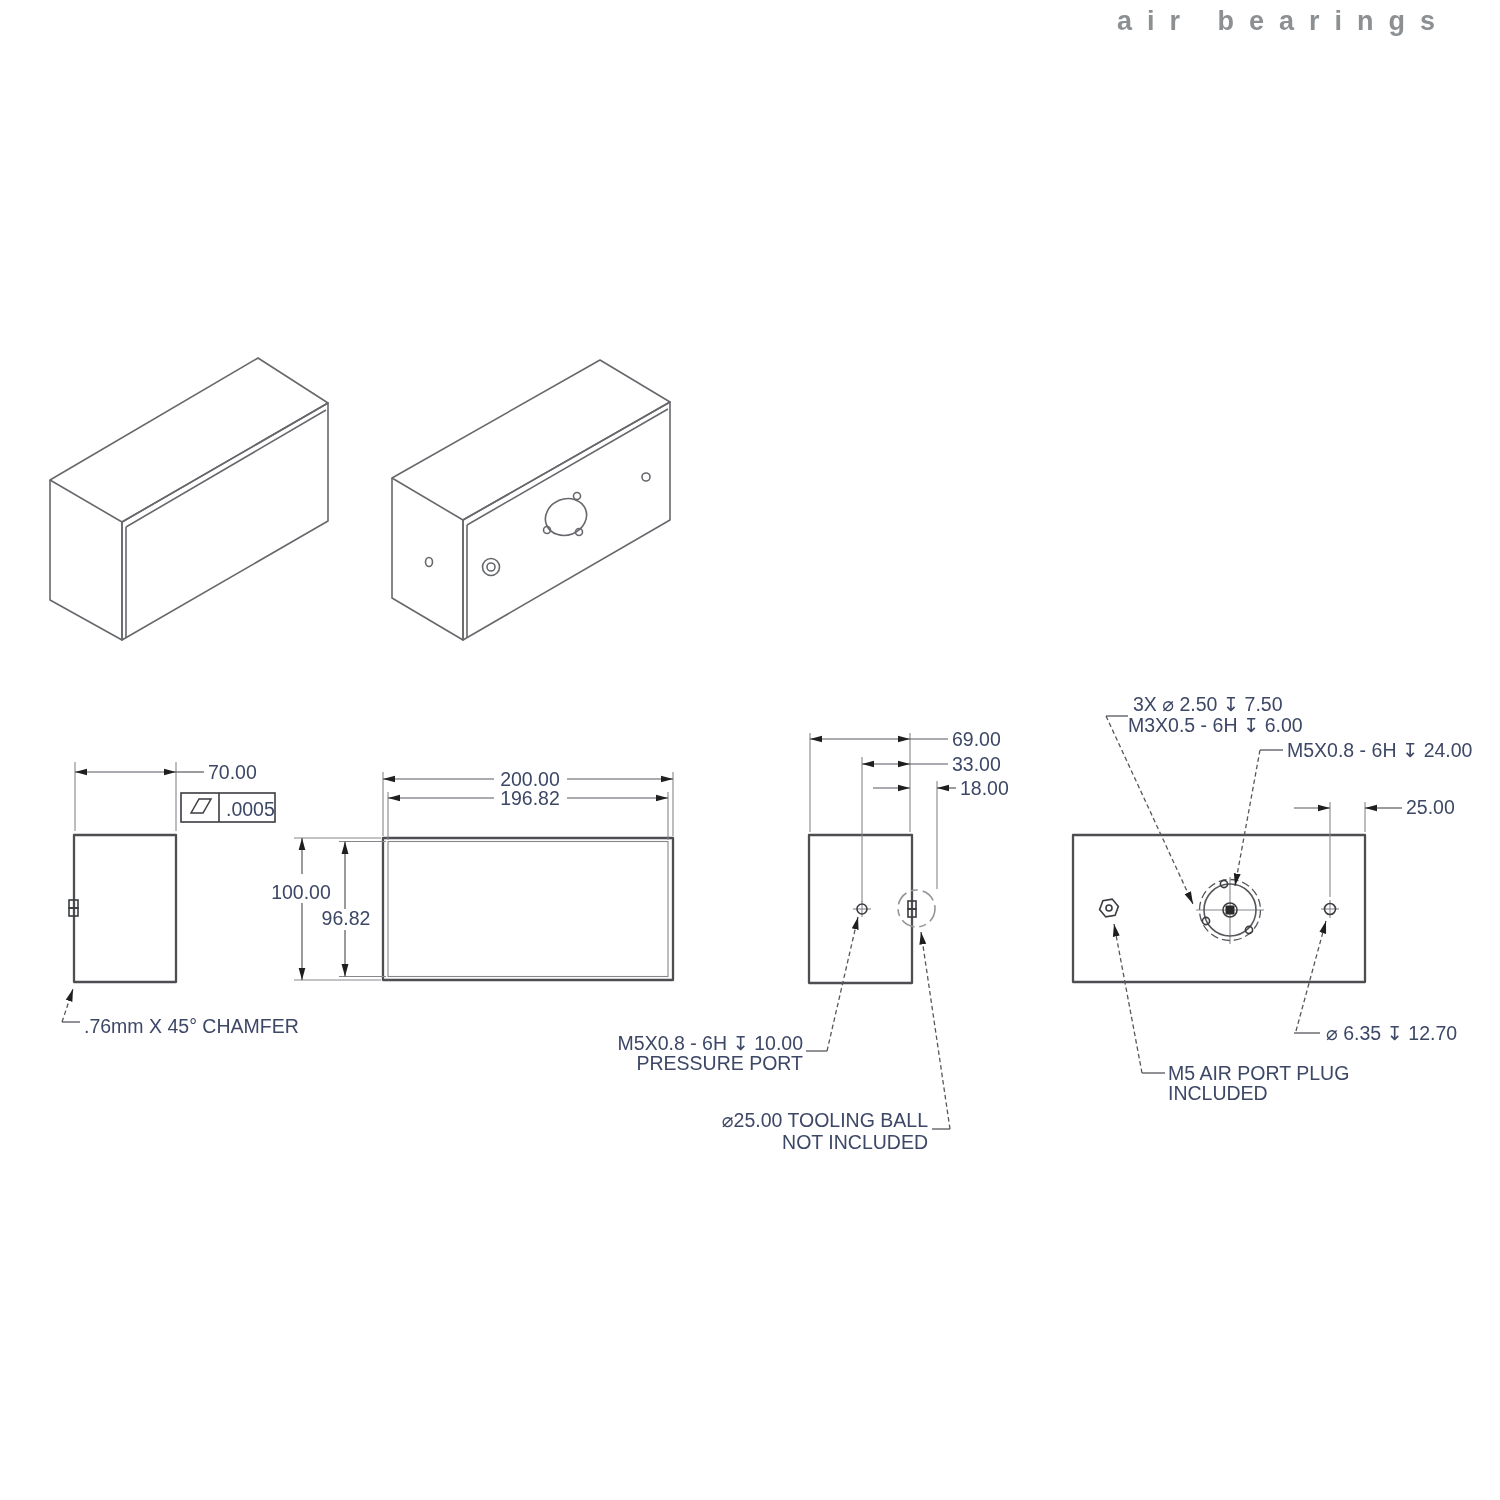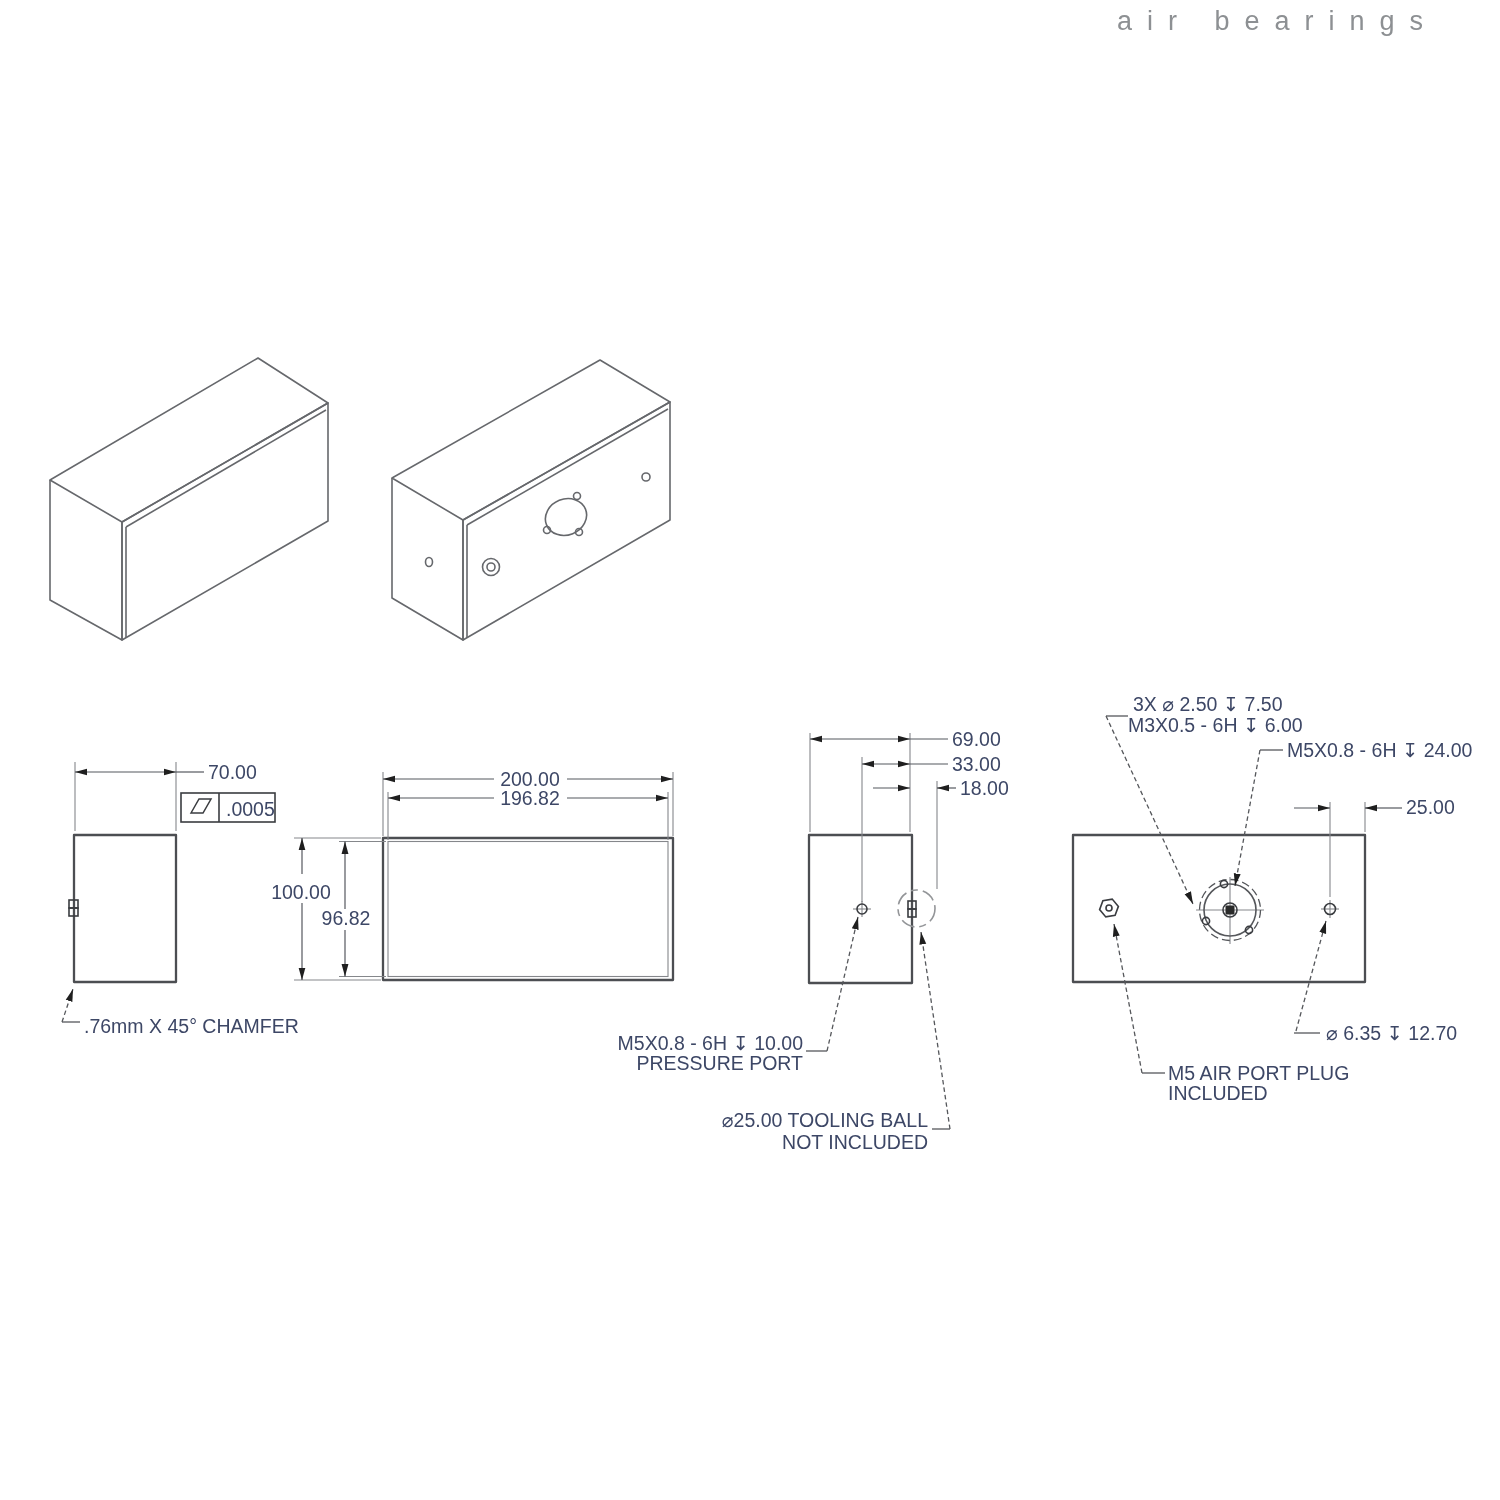--- a/index.html
+++ b/index.html
@@ -16,21 +16,21 @@
   .elbow{stroke:#55575b;stroke-width:1.3;fill:none;}
   
   .logo{position:absolute;left:1113px;top:4px;width:384px;}
   .logo-line1{position:relative;font-weight:800;font-size:74px;line-height:64px;
               letter-spacing:-5px;white-space:nowrap;}
   .logo-new{color:#1d5ba6;}
   .logo-way{color:#ffffff;-webkit-text-stroke:3.5px #1d5ba6;
             text-shadow:0 0 1px #1d5ba6;}
   .logo-reg{position:absolute;right:-4px;top:-2px;font-size:15px;font-weight:700;
             color:#1d5ba6;letter-spacing:0;-webkit-text-stroke:0;}
-  .logo-tagline{margin-top:2px;font-size:27px;font-weight:400;color:#8d9093;
+  .logo-tagline{margin-top:2px;font-size:27px;font-weight:700;color:#8d9093;
                 letter-spacing:15px;white-space:nowrap;padding-left:4px;}
 </style>
 </head>
 <body>
 
 <div class="canvas">
 
 <svg width="1500" height="1500" viewBox="0 0 1500 1500">
   <defs>
     <marker id="arr" viewBox="0 0 12 8" markerWidth="13" markerHeight="9" refX="11.5" refY="4" orient="auto-start-reverse" markerUnits="userSpaceOnUse">

